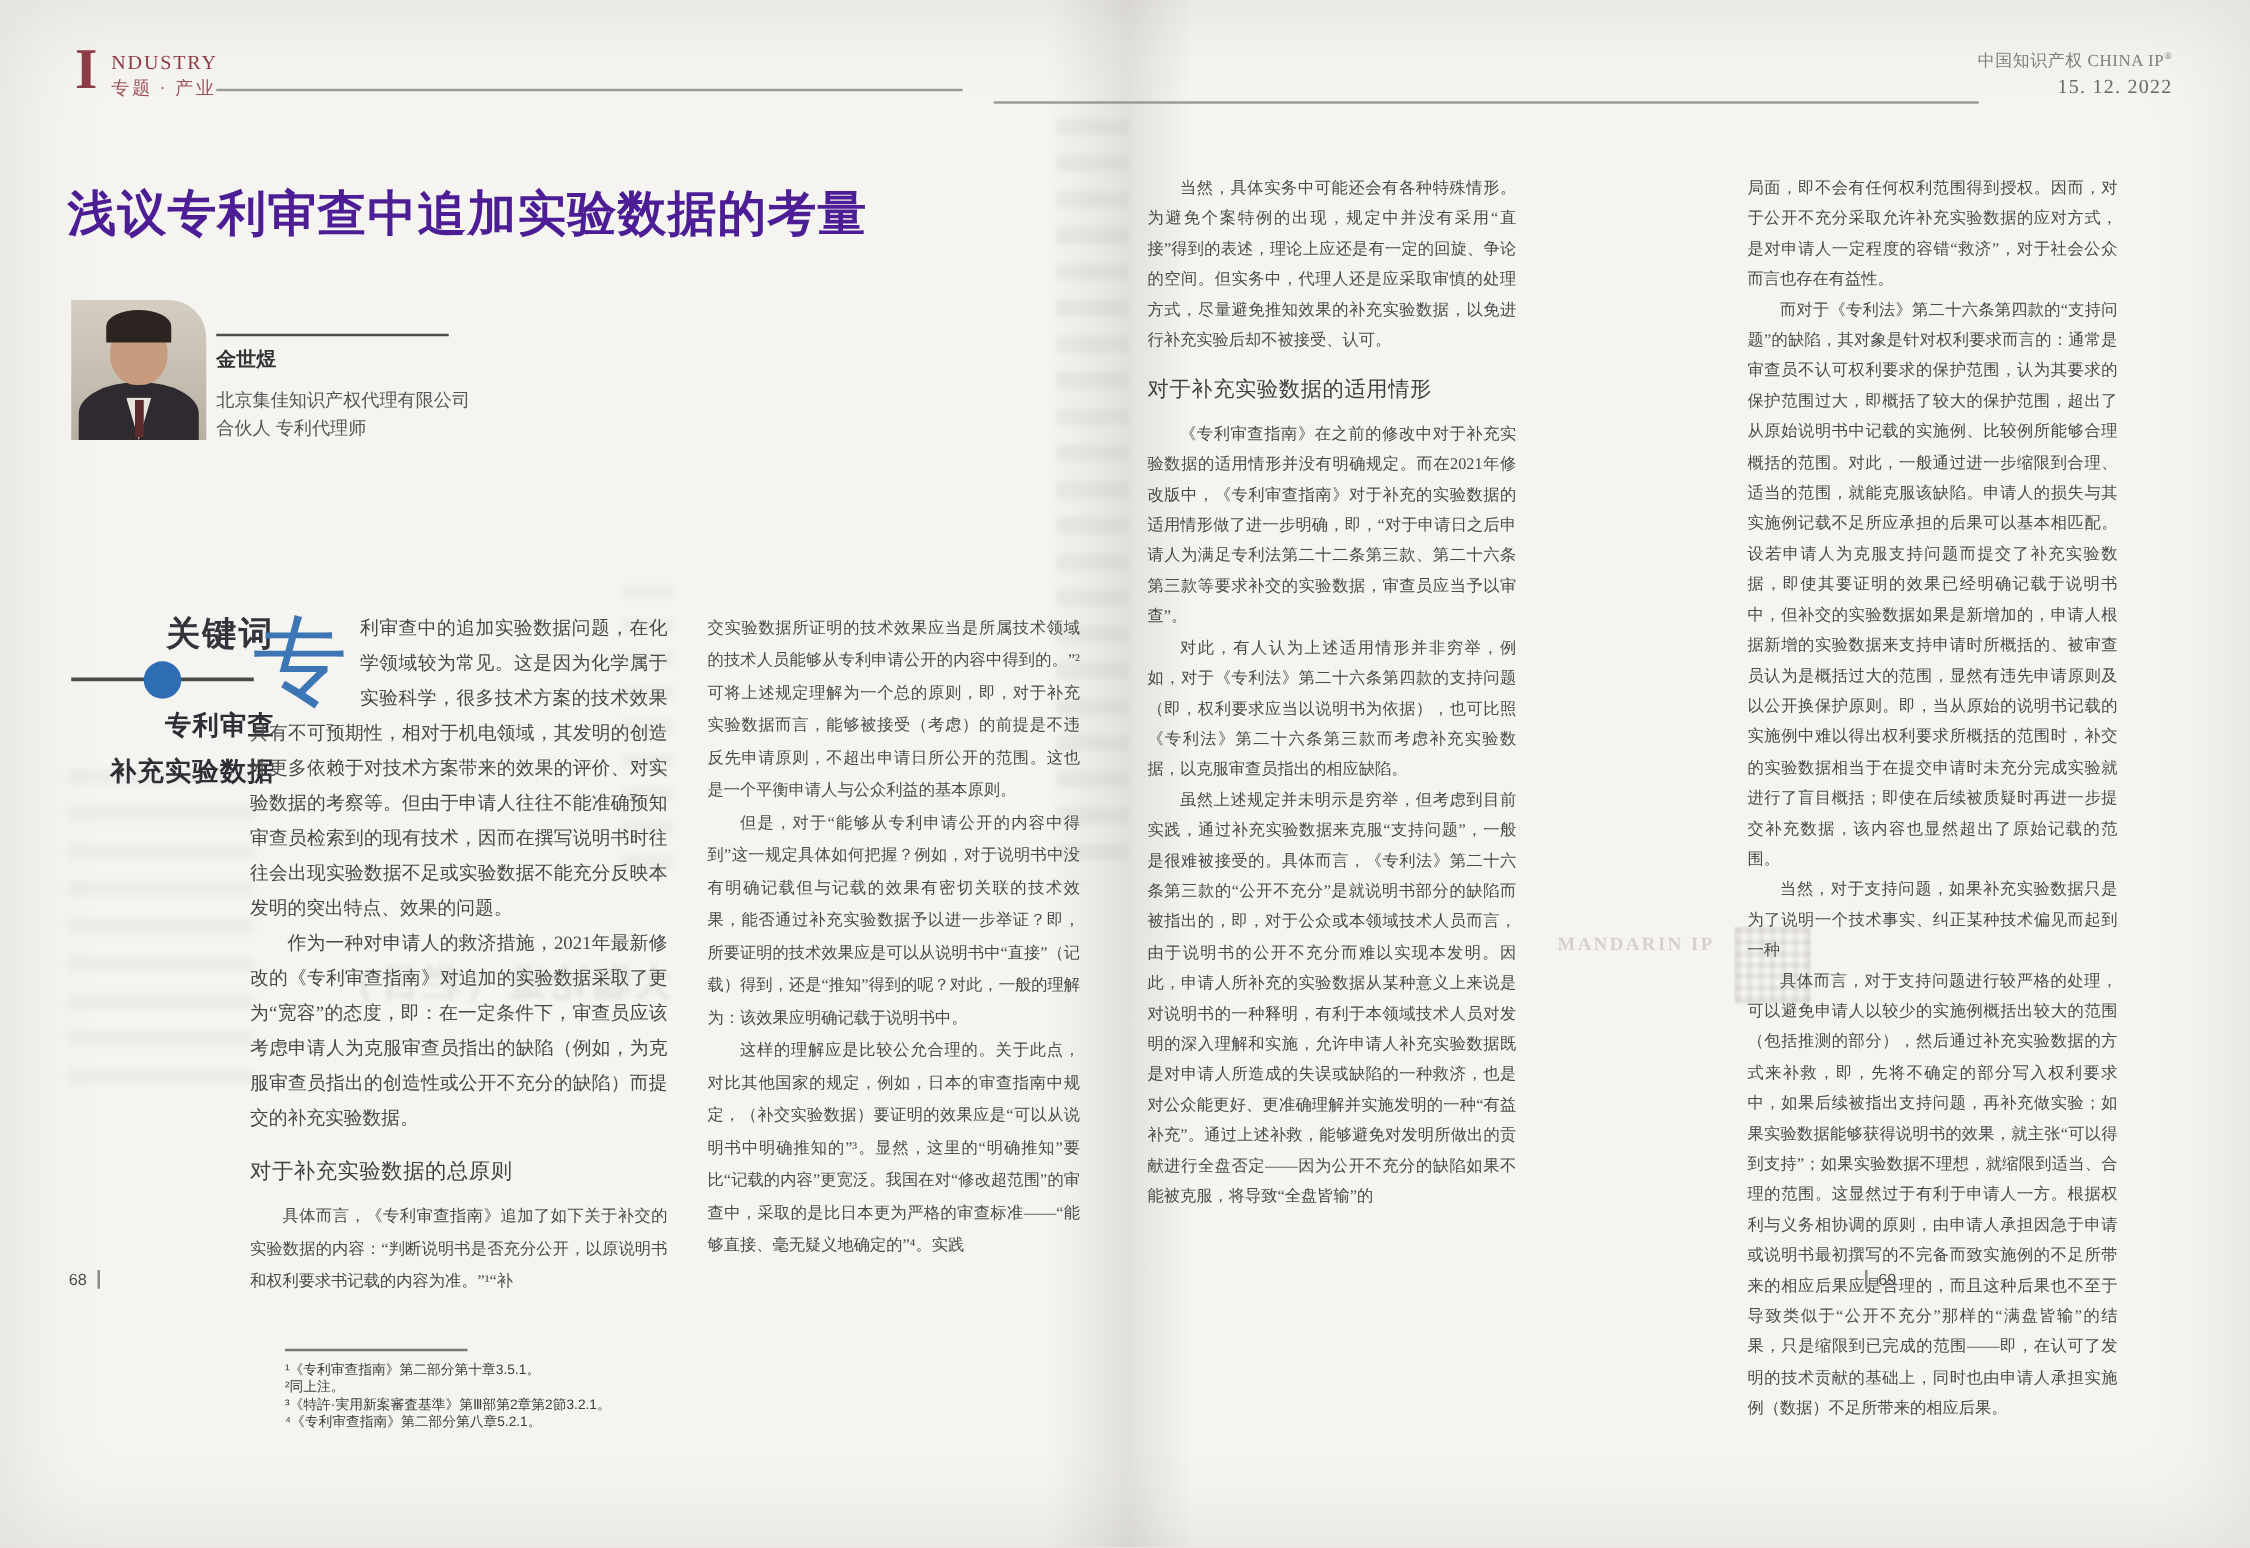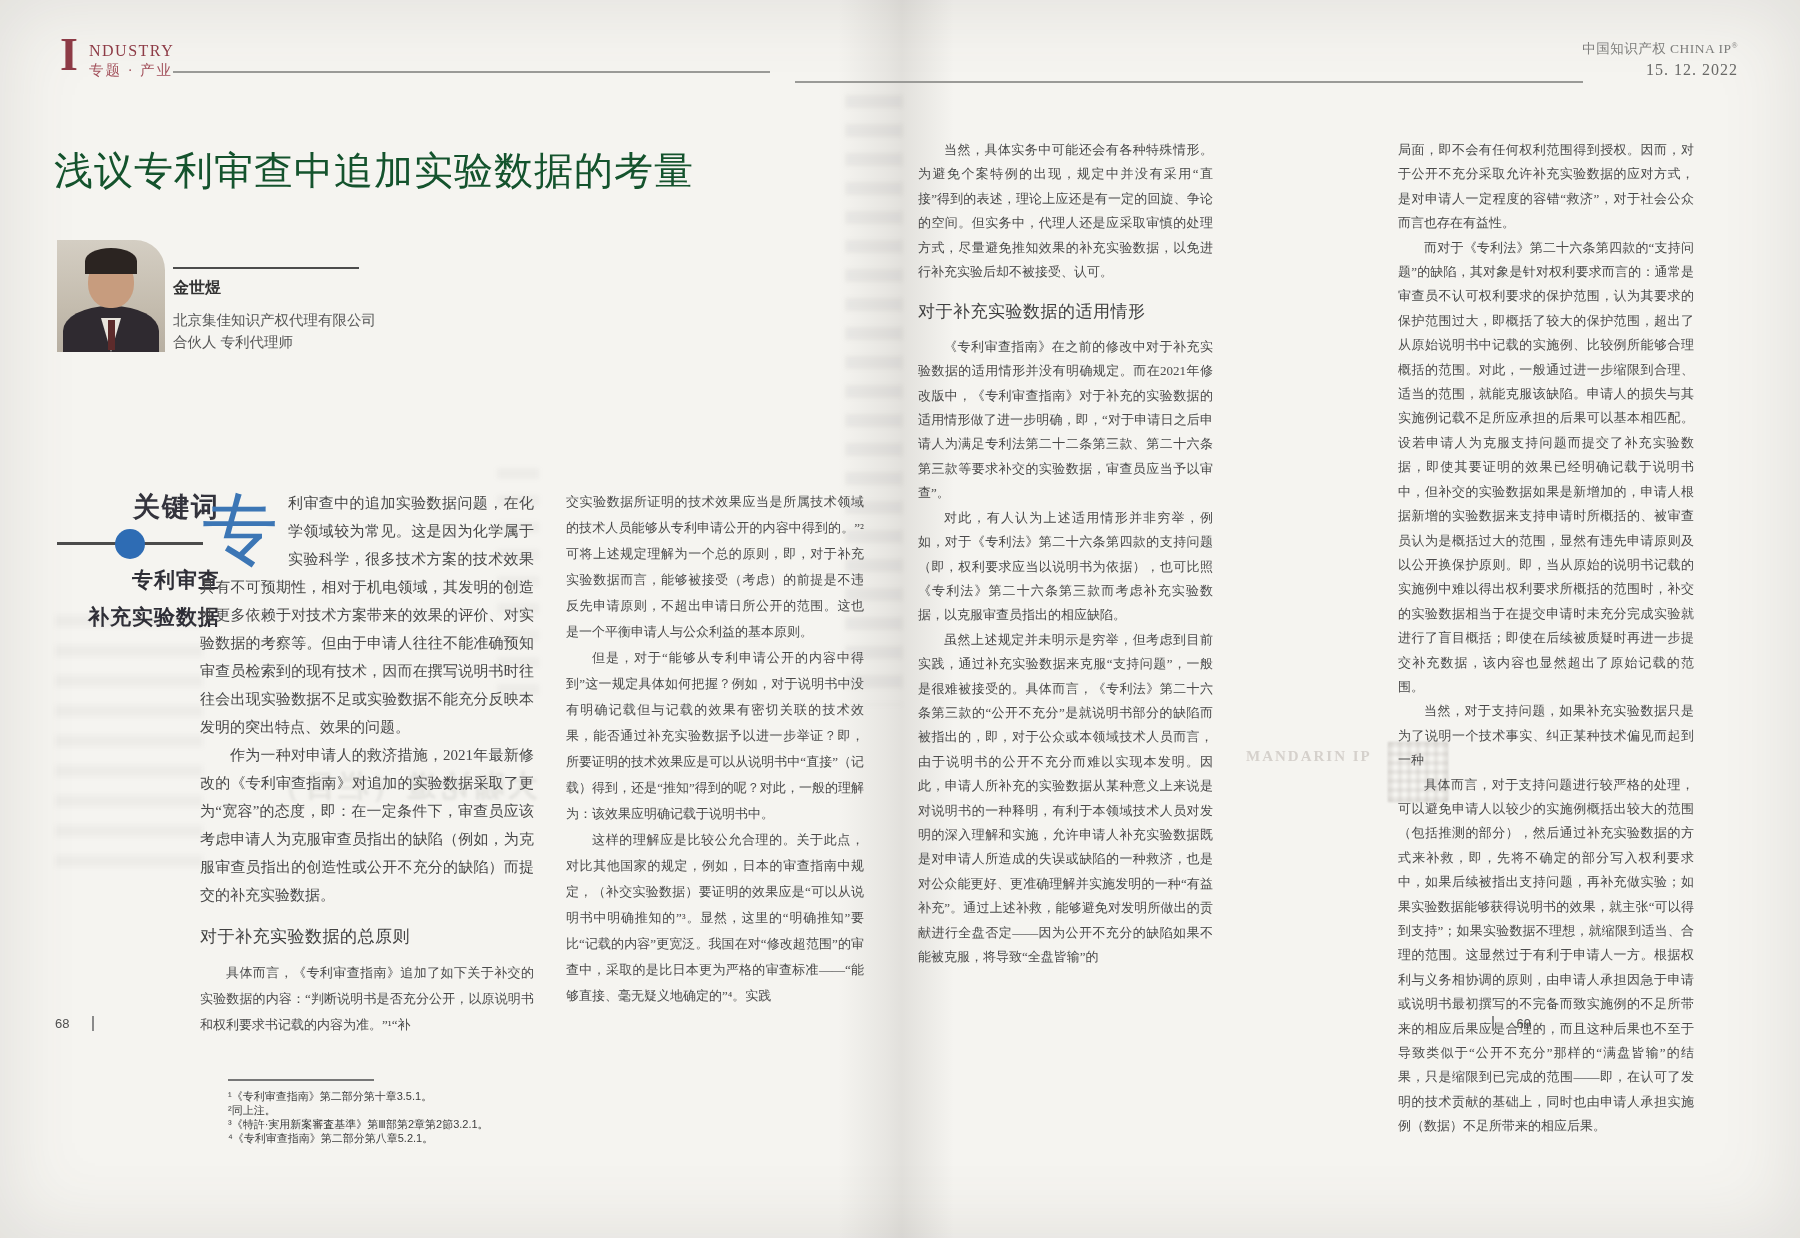--- a/index.html
+++ b/index.html
@@ -35,21 +35,21 @@
   .ind-rest{left:89px;top:42px;font-size:16px;letter-spacing:1.5px;color:#8d3b46;}
   .ind-cn{left:89px;top:61px;font-size:14.5px;letter-spacing:2px;color:#a2505b;}
   .rule-left{left:173px;top:71px;width:597px;height:1.5px;background:#9a9a97;}
   .head-right{right:62px;top:40px;text-align:right;font-family:"Liberation Serif",serif;}
   .head-right .mag{font-size:13.5px;color:#7d7d7b;letter-spacing:.5px;}
   .head-right .mag sup{font-size:8px;}
   .head-right .date{font-size:16px;color:#696967;margin-top:3px;letter-spacing:1px;}
   .rule-right{left:795px;top:81px;width:788px;height:1.5px;background:#9a9a97;}
   
   .title{left:54px;top:144px;width:760px;font-family:"Liberation Sans","DejaVu Sans",sans-serif;
-    font-weight:normal;font-size:39px;letter-spacing:1px;color:#14532d;}
+    font-weight:bold;font-size:39px;letter-spacing:1px;color:#4c1d95;}
   .photo{left:57px;top:240px;width:108px;height:112px;border-radius:0 30px 0 0;overflow:hidden;
     background:linear-gradient(180deg,#d4cec3 0%,#c4bcae 60%,#b7afa2 100%);}
   .photo .head{position:absolute;left:31px;top:16px;width:46px;height:52px;border-radius:50% 50% 46% 46%;background:#c79c7e;}
   .photo .hair{position:absolute;left:28px;top:8px;width:52px;height:26px;border-radius:50% 50% 0 0;background:#2b2421;}
   .photo .suit{position:absolute;left:6px;bottom:-6px;width:96px;height:52px;border-radius:48% 48% 0 0;background:#2f2a30;}
   .photo .shirt{position:absolute;left:44px;bottom:0;width:20px;height:34px;background:#e8e4dc;clip-path:polygon(50% 100%,0 0,100% 0);}
   .photo .tie{position:absolute;left:51px;bottom:2px;width:7px;height:30px;background:#5d2b2b;}
   .name-rule{left:173px;top:267px;width:186px;height:2px;background:#4c4c4c;}
   .author-name{left:173px;top:278px;font-family:"Liberation Sans",sans-serif;font-size:16px;font-weight:bold;color:#333;}
   .author-org{left:173px;top:311px;font-family:"Liberation Sans",sans-serif;font-size:14.5px;color:#555;}
@@ -78,21 +78,21 @@
   
   .pq{left:1262px;top:945px;width:134px;}
   .pq-arrow{display:block;}
   .pq-rule{width:134px;height:2px;background:#5c6d7f;margin-top:2px;}
   .pq-text{margin-top:11px;font-family:"Liberation Sans",sans-serif;font-size:13.5px;font-weight:bold;
     line-height:21.5px;letter-spacing:2px;color:#2e6cb4;text-align:justify;}
   
   .fnotes{left:228px;top:1078px;width:310px;font-family:"Liberation Sans",sans-serif;font-size:11px;line-height:13px;color:#3d3d3d;}
   .fn-rule{width:146px;height:1.5px;background:#777;margin-bottom:9px;}
   .fnotes div{margin-top:1px;}
-  .folio{font-family:"Liberation Sans",sans-serif;font-size:13px;color:#4e4e4e;display:flex;align-items:center;gap:23px;}
+  .folio{font-family:"Liberation Sans",sans-serif;font-size:13px;color:#4e4e4e;display:flex;align-items:center;gap:9px;}
   .folio .bar{width:1.5px;height:15px;background:#8a8a8a;display:inline-block;}
   .folio-l{left:55px;top:1016px;}
   .folio-r{left:1492px;top:1016px;}
 </style>
 </head>
 <body>
 
 <div class="spread">
 
   <div class="abs fold-shadow"></div>

